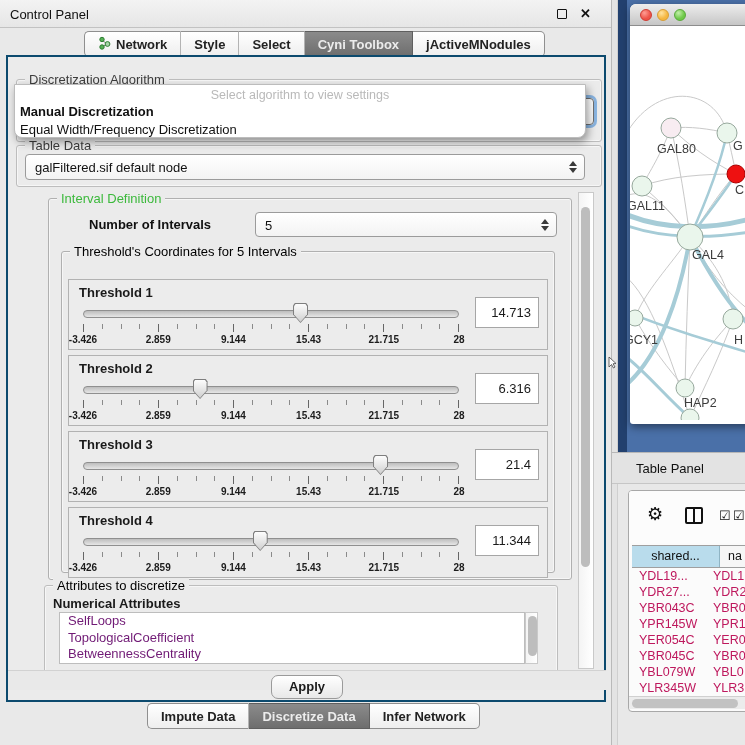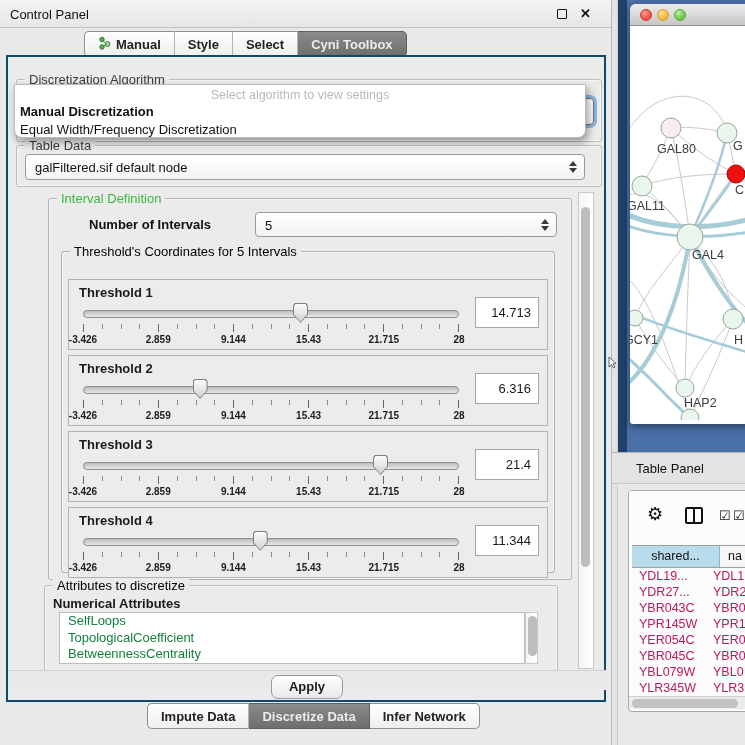--- a/index.html
+++ b/index.html
@@ -64,21 +64,21 @@
   .tick { width:1px; height:5px; background:#8a8a8a; }
   .tick.major { height:8px; background:#666; }
   .t-ticklabels { position:absolute; left:0; top:30px; width:100%; height:12px; }
   .t-ticklabel { position:absolute; transform:translateX(-50%); font-size:10px; font-weight:bold; color:#1c1c1c; white-space:nowrap; }
   .t-value { position:absolute; right:8px; top:17px; width:64px; height:31px; background:#fff; border:1px solid #a6a6a6;
              font-size:13px; text-align:right; line-height:29px; padding-right:7px; }
 
   
   .attr-label { position:absolute; left:8px; top:10px; font-weight:bold; font-size:13px; }
   .attr-list { position:absolute; left:14px; top:26px; width:466px; height:52px; background:#ffffff; border:1px solid #bdbdbd; overflow:hidden; }
-  .attr-item { font-size:13px; line-height:16.5px; padding-left:8px; color:#15803d; }
+  .attr-item { font-size:13px; line-height:16.5px; padding-left:8px; color:#701a75; }
   .vscroll { position:absolute; background:linear-gradient(90deg,#f4f4f4,#ffffff); border:1px solid #c9c9c9; }
   .vthumb { position:absolute; left:2px; width:9px; background:#bdbdbd; border-radius:5px; }
 
   .apply-row { position:absolute; left:0; top:613px; width:598px; height:20px; background:#e9e9e9; border-top:1px solid #d2d2d2; }
   .apply-btn { position:absolute; left:50%; transform:translateX(-50%); top:4px; width:72px; height:24px;
                background:linear-gradient(#ffffff,#e8e8e8); border:1px solid #9a9a9a; border-radius:7px;
                font-size:13px; font-weight:bold; text-align:center; line-height:22px; }
 
   
   .desktop { position:absolute; left:612px; top:0; width:133px; height:745px; background:#e8e8e8; }
@@ -132,30 +132,33 @@
 
     <div class="seg-bar top-tabs">
         <div class="seg">
           <span><svg width="13" height="14">
               <line x1="4" y1="4" x2="9" y2="8" stroke="#7a7a7a"></line>
               <line x1="4" y1="11" x2="9" y2="8" stroke="#7a7a7a"></line>
               <circle cx="4" cy="3.5" r="2.2" fill="#55b055" stroke="#2e7d32"></circle>
               <circle cx="4" cy="11" r="2.2" fill="#55b055" stroke="#2e7d32"></circle>
               <circle cx="9.5" cy="8" r="2.4" fill="#a5d6a7" stroke="#2e7d32"></circle>
             </svg></span>
-          <span>Manual</span>
+          <span>Network</span>
         </div>
         <div class="seg">
           <span>Style</span>
         </div>
         <div class="seg">
           <span>Select</span>
         </div>
         <div class="seg sel">
           <span>Cyni Toolbox</span>
+        </div>
+        <div class="seg">
+          <span>jActiveMNodules</span>
         </div>
       </div>
 
     <div class="content-panel">
 
       <div class="groupbox" style="left:8px; top:22px; width:586px; height:63px;">
         <span class="group-title gt-dark">Discretization Algorithm</span>
       </div>
       <div class="combo combo-focused" style="left:14px; top:41px; width:572px; height:27px; z-index:2;">
         <span class="spinner">

